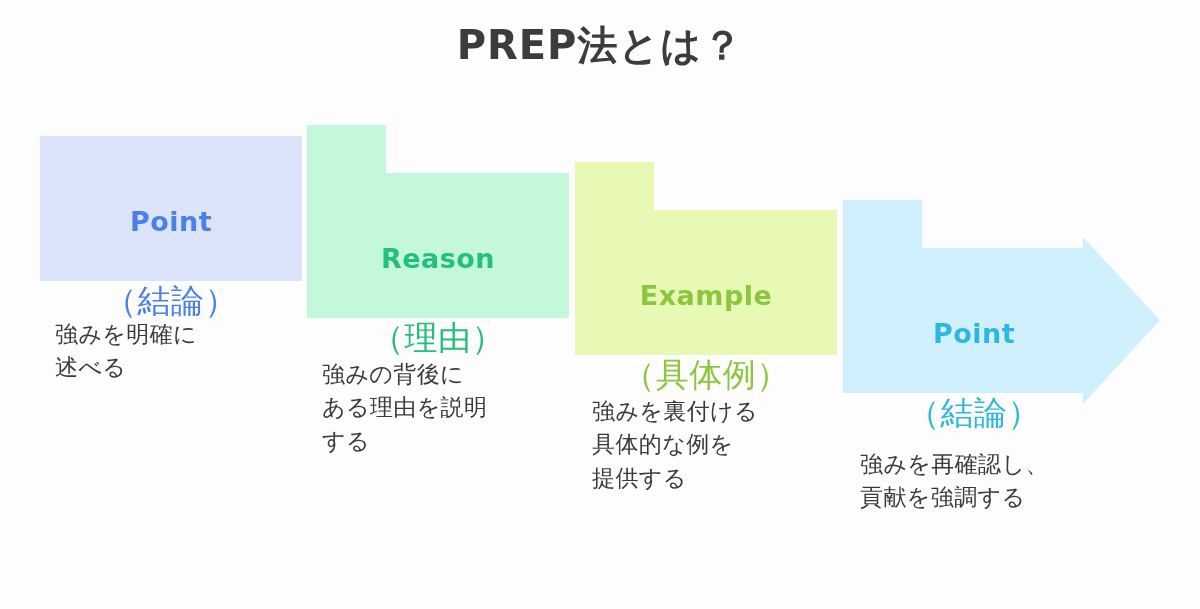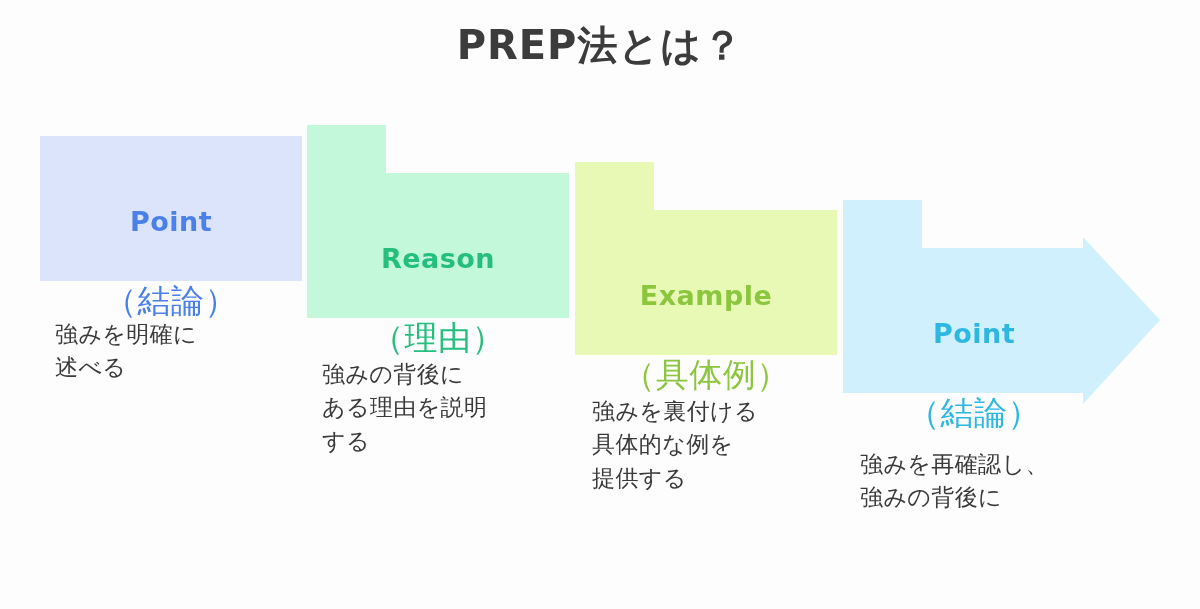--- a/index.html
+++ b/index.html
@@ -131,15 +131,15 @@
 
   <div class="step-caption" id="caption-0" style="color: rgb(58, 58, 58);">強みを明確に
 述べる</div>
   <div class="step-caption" id="caption-2" style="color: rgb(58, 58, 58);">強みを裏付ける
 具体的な例を
 提供する</div>
   <div class="step-caption" id="caption-1" style="color: rgb(58, 58, 58);">強みの背後に
 ある理由を説明
 する</div>
   <div class="step-caption" id="caption-3" style="color: rgb(58, 58, 58);">強みを再確認し、
-強みの背後に</div>
+貢献を強調する</div>
 
 </div>
 
 </body></html>

